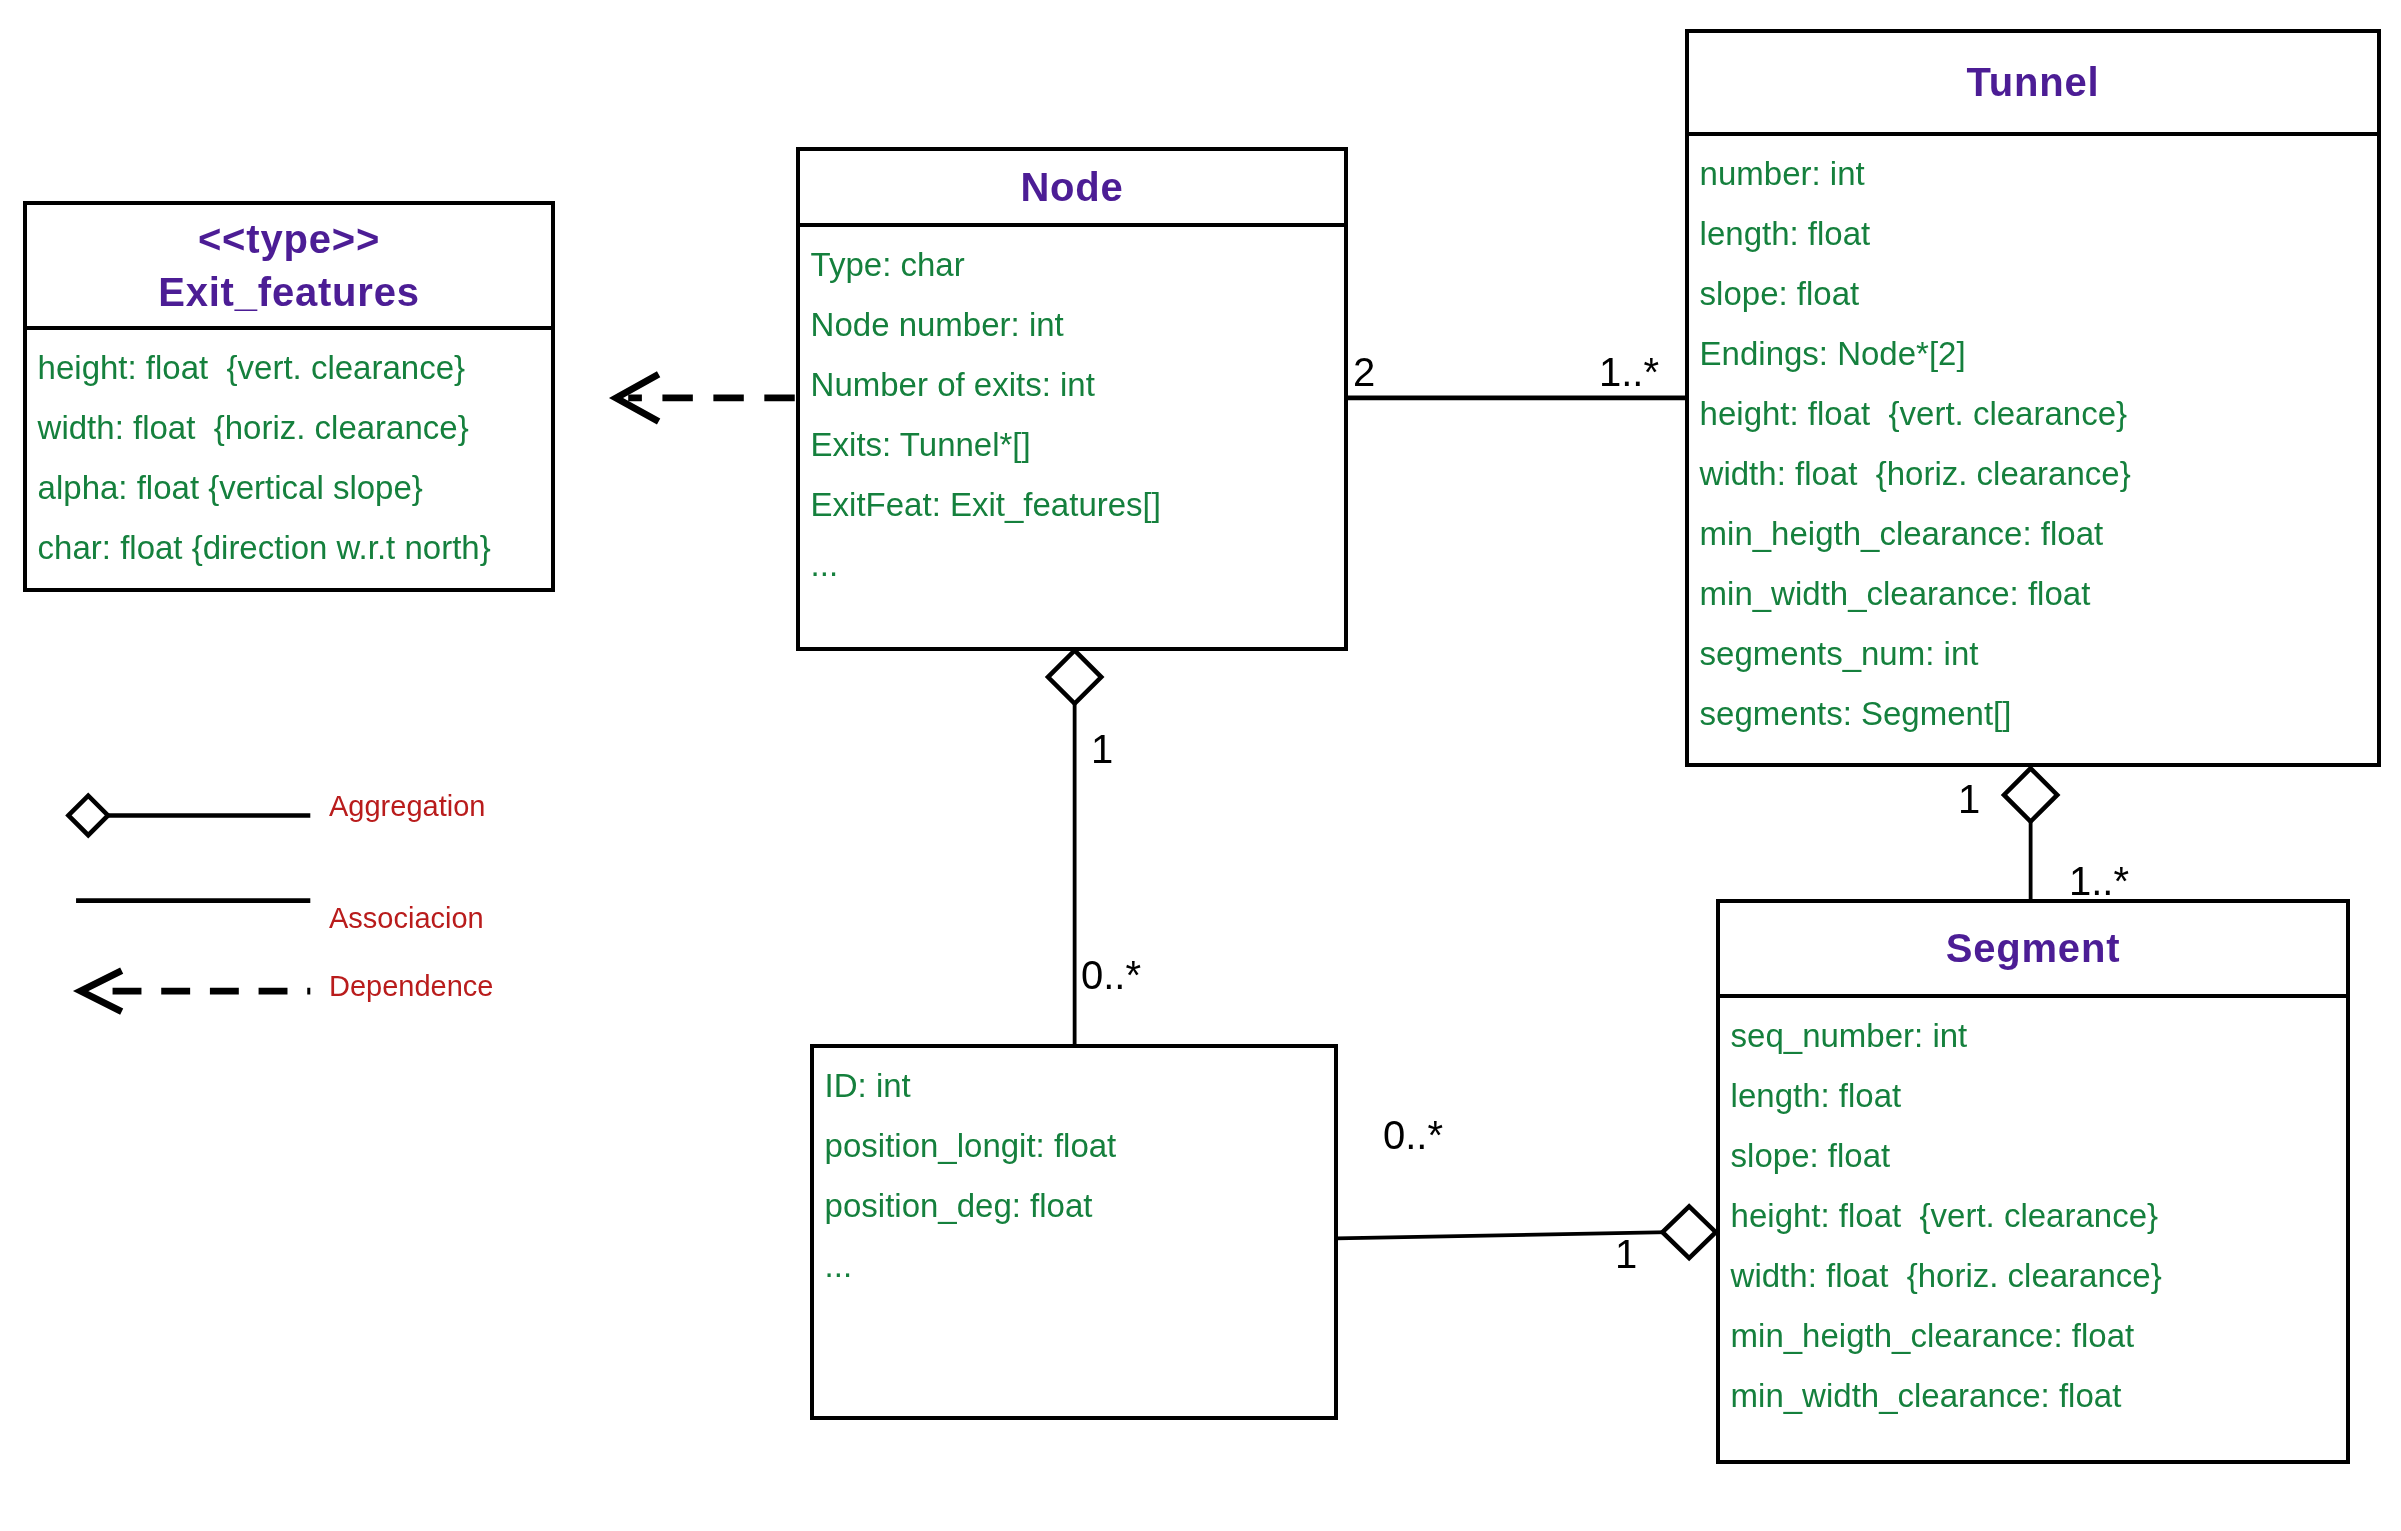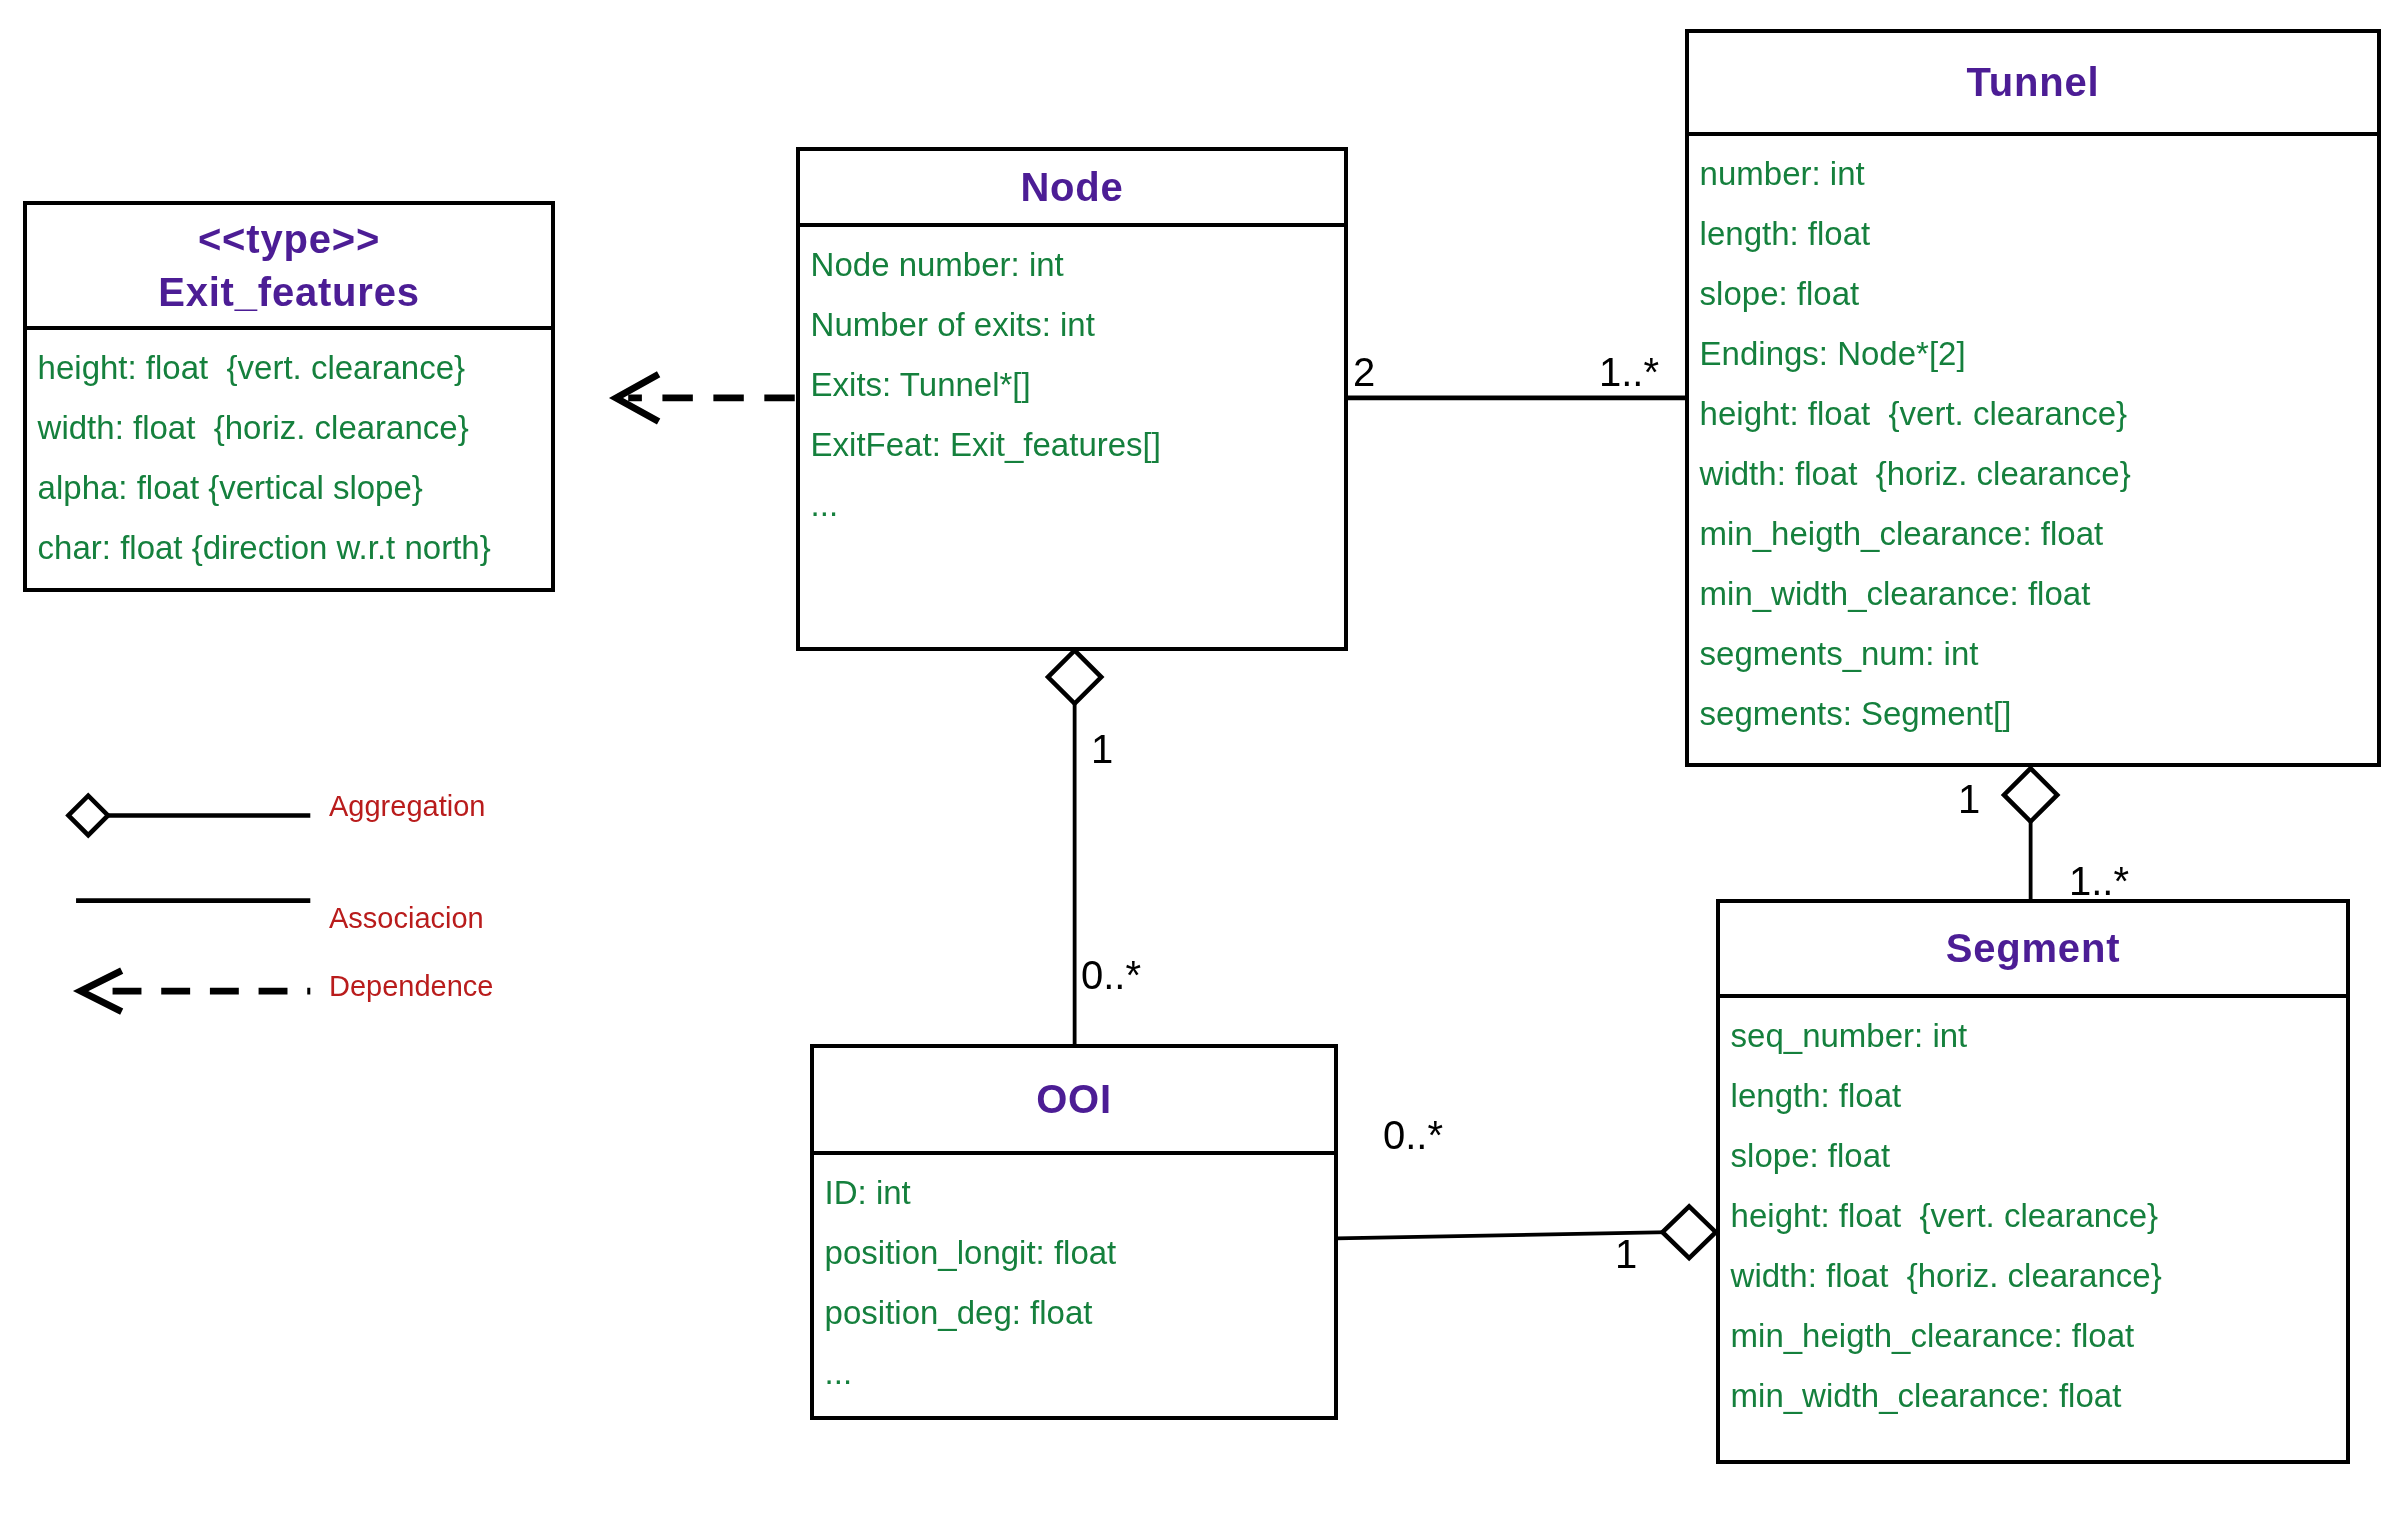--- a/index.html
+++ b/index.html
@@ -125,20 +125,21 @@
         <div class="attr-row">alpha: float {vertical slope}</div>
         <div class="attr-row">char: float {direction w.r.t north}</div>
       </div>
   </div>
 
   <div class="uml-class" style="left:796px; top:147px; width:552px; height:504px;">
     <div class="uml-title" style="height:72px;">
       <span>Node</span>
     </div>
     <div class="uml-attrs">
+        <div class="attr-row">Type: char</div>
         <div class="attr-row">Node number: int</div>
         <div class="attr-row">Number of exits: int</div>
         <div class="attr-row">Exits: Tunnel*[]</div>
         <div class="attr-row">ExitFeat: Exit_features[]</div>
         <div class="attr-row">...</div>
       </div>
   </div>
 
   <div class="uml-class" style="left:1685px; top:29px; width:696px; height:738px;">
     <div class="uml-title" style="height:99px;">
@@ -152,23 +153,20 @@
         <div class="attr-row">height: float  {vert. clearance}</div>
         <div class="attr-row">width: float  {horiz. clearance}</div>
         <div class="attr-row">min_heigth_clearance: float</div>
         <div class="attr-row">min_width_clearance: float</div>
         <div class="attr-row">segments_num: int</div>
         <div class="attr-row">segments: Segment[]</div>
       </div>
   </div>
 
   <div class="uml-class" style="left:810px; top:1044px; width:528px; height:376px;">
-    <div class="uml-title" style="height:103px;">
-      <span>OOI</span>
-    </div>
     <div class="uml-attrs">
         <div class="attr-row">ID: int</div>
         <div class="attr-row">position_longit: float</div>
         <div class="attr-row">position_deg: float</div>
         <div class="attr-row">...</div>
       </div>
   </div>
 
   <div class="uml-class" style="left:1716px; top:899px; width:634px; height:565px;">
     <div class="uml-title" style="height:91px;">

